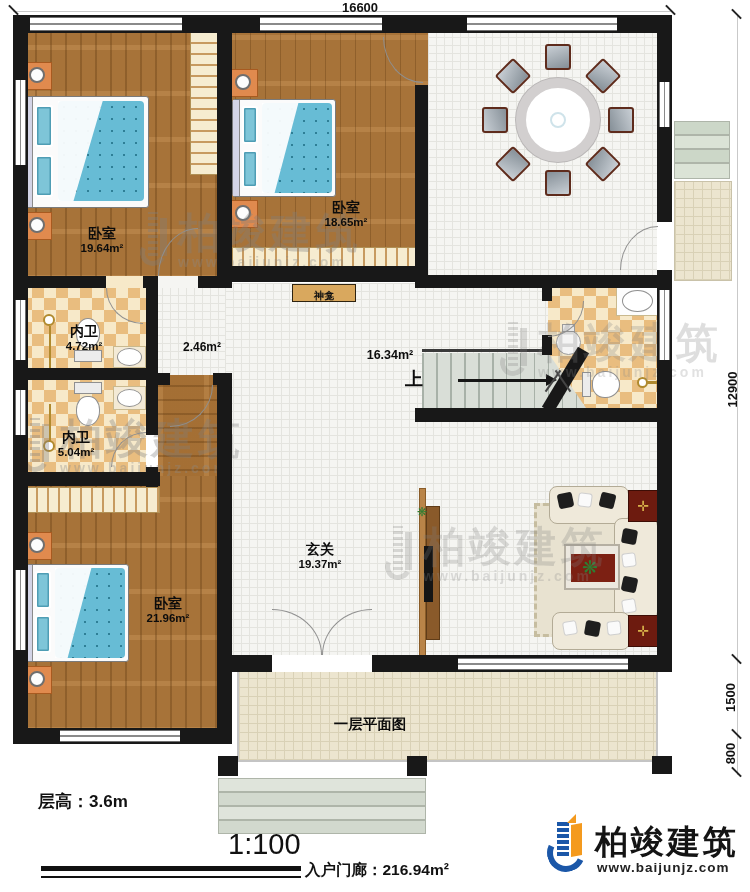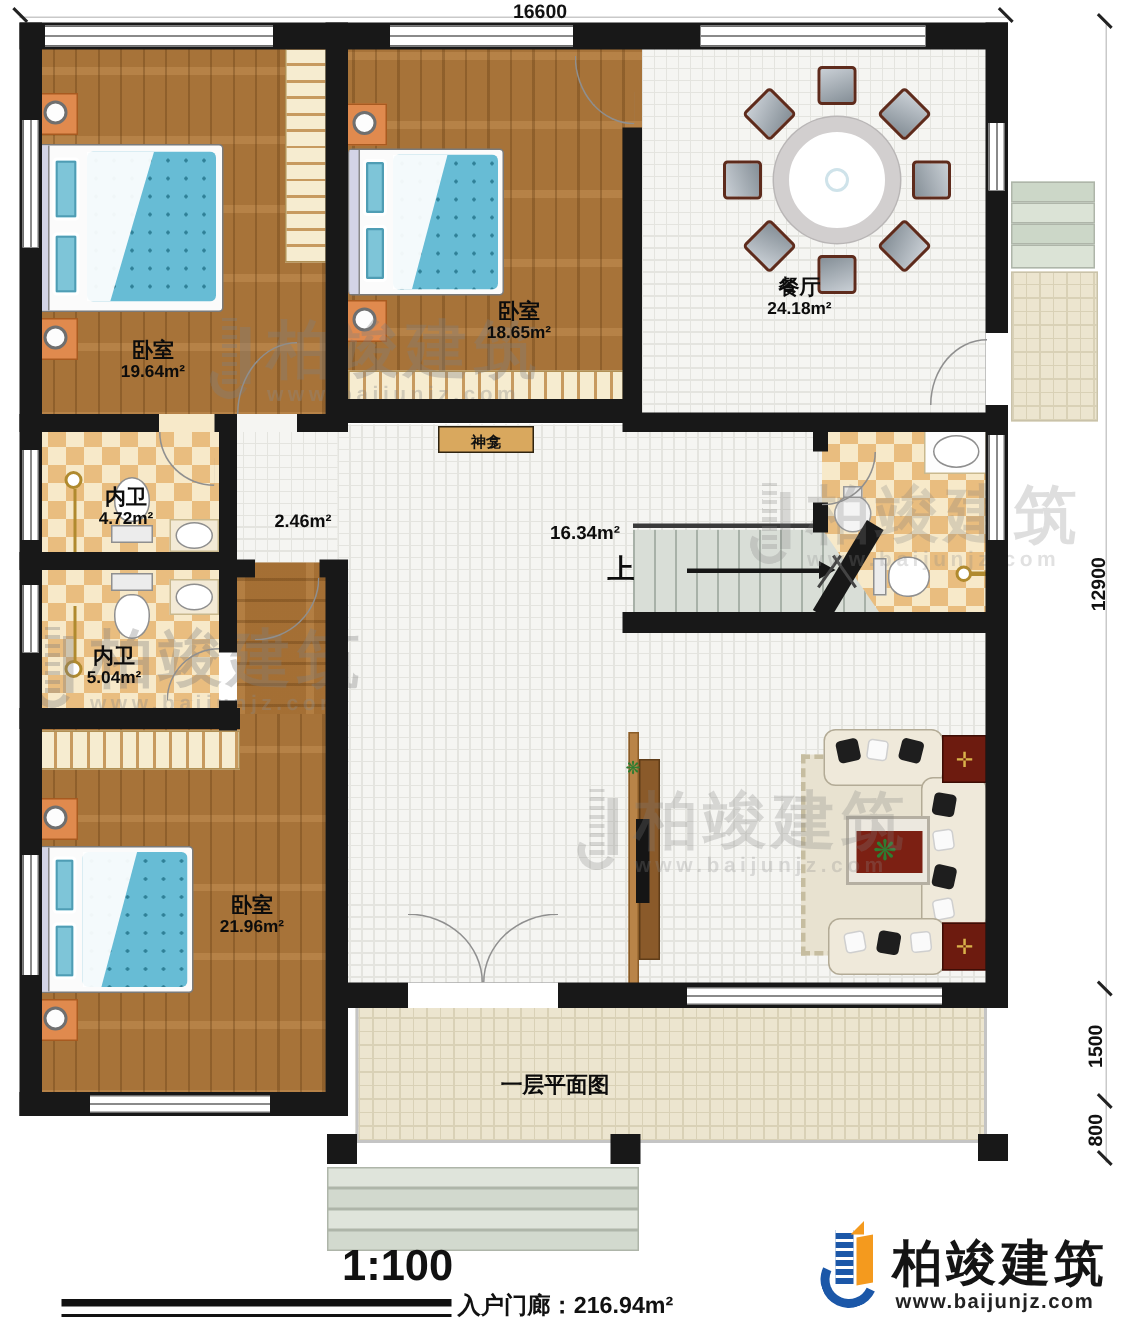--- a/index.html
+++ b/index.html
@@ -313,35 +313,35 @@
   <div class="arc" style="left:322px;top:609px;width:50px;height:46px;border-left:1.5px solid #8f8f8f;border-top:1.5px solid #8f8f8f;border-top-left-radius:100%;"></div>
 
   <div class="rl" style="left:52px;top:226px;width:100px;">
     <div>卧室</div>
     <div class="ar">19.64m²</div>
   </div>
   <div class="rl" style="left:296px;top:200px;width:100px;">
     <div>卧室</div>
     <div class="ar">18.65m²</div>
   </div>
-  <div class="rl" style="left:483px;top:184px;width:100px;">
-    <div>餐厅</div>
-    <div class="ar">24.18m²</div>
-  </div>
   <div class="rl" style="left:34px;top:324px;width:100px;">
     <div>内卫</div>
     <div class="ar">4.72m²</div>
   </div>
   <div class="rl" style="left:26px;top:430px;width:100px;">
     <div>内卫</div>
     <div class="ar">5.04m²</div>
   </div>
   <div class="rl" style="left:118px;top:596px;width:100px;">
     <div>卧室</div>
     <div class="ar">21.96m²</div>
+  </div>
+  <div class="rl" style="left:270px;top:542px;width:100px;">
+    <div>玄关</div>
+    <div class="ar">19.37m²</div>
   </div>
   <div class="rl" style="left:310px;top:716px;width:120px;font-size:14.5px;">
     <div>一层平面图</div>
   </div>
   <div class="rl" style="left:345px;top:348px;width:90px;font-size:12.5px;">16.34m²</div>
   <div class="rl" style="left:162px;top:341px;width:80px;font-size:12px;">2.46m²</div>
   <div class="rl" style="left:400px;top:369px;width:28px;font-size:18px;">上</div>
 
   <div class="abs" style="left:13px;top:11px;width:659px;height:1px;background:#c9c9c9;"></div>
   <div class="abs" style="left:737px;top:15px;width:1px;height:760px;background:#c9c9c9;"></div>
@@ -349,23 +349,24 @@
   <div class="tick" style="left:664px;top:9px;"></div>
   <div class="tick" style="left:730px;top:13px;"></div>
   <div class="tick" style="left:730px;top:658px;"></div>
   <div class="tick" style="left:730px;top:733px;"></div>
   <div class="tick" style="left:730px;top:771px;"></div>
   <div class="dim" style="left:320px;top:0px;width:80px;">16600</div>
   <div class="dim" style="left:702px;top:382px;width:60px;transform:rotate(-90deg);">12900</div>
   <div class="dim" style="left:708px;top:690px;width:44px;transform:rotate(-90deg);">1500</div>
   <div class="dim" style="left:712px;top:746px;width:36px;transform:rotate(-90deg);">800</div>
 
+  <div class="abs" style="left:38px;top:790px;width:330px;font-size:17px;font-weight:bold;">层高：3.6m</div>
   <div class="abs" style="left:41px;top:866px;width:260px;height:5px;background:#111;"></div>
   <div class="abs" style="left:41px;top:876px;width:260px;height:2px;background:#111;"></div>
-  <div class="abs" style="left:228px;top:828px;width:90px;font-size:29px;font-weight:bold;">1:100</div>
+  <div class="abs" style="left:228px;top:828px;width:90px;font-size:29px;font-weight:normal;">1:100</div>
   <div class="abs" style="left:305px;top:860px;width:250px;font-size:15.5px;font-weight:bold;">入户门廊：216.94m²</div>
 
   <div class="abs" style="left:545px;top:816px;width:200px;height:64px;">
     <div class="abs" style="left:0;top:2px;width:44px;height:58px;">
       <div class="abs" style="left:2px;top:16px;width:38px;height:38px;border:6px solid #1b57a8;border-color:transparent transparent #1b57a8 #1b57a8;border-radius:50%;transform:rotate(-20deg);"></div>
       <div class="abs" style="left:12px;top:2px;width:12px;height:36px;background:#1b57a8;background-image:repeating-linear-gradient(0deg,transparent 0 4px,#fff 4px 6px);"></div>
       <div class="abs" style="left:26px;top:6px;width:11px;height:32px;background:#f49a1e;transform:skewY(-10deg);"></div>
       <div class="abs" style="left:22px;top:-4px;width:0;height:0;border-bottom:9px solid #f49a1e;border-left:9px solid transparent;"></div>
     </div>
     <div class="abs" style="left:50px;top:4px;width:150px;font-size:33px;font-weight:bold;letter-spacing:3px;color:#141414;">柏竣建筑</div>

